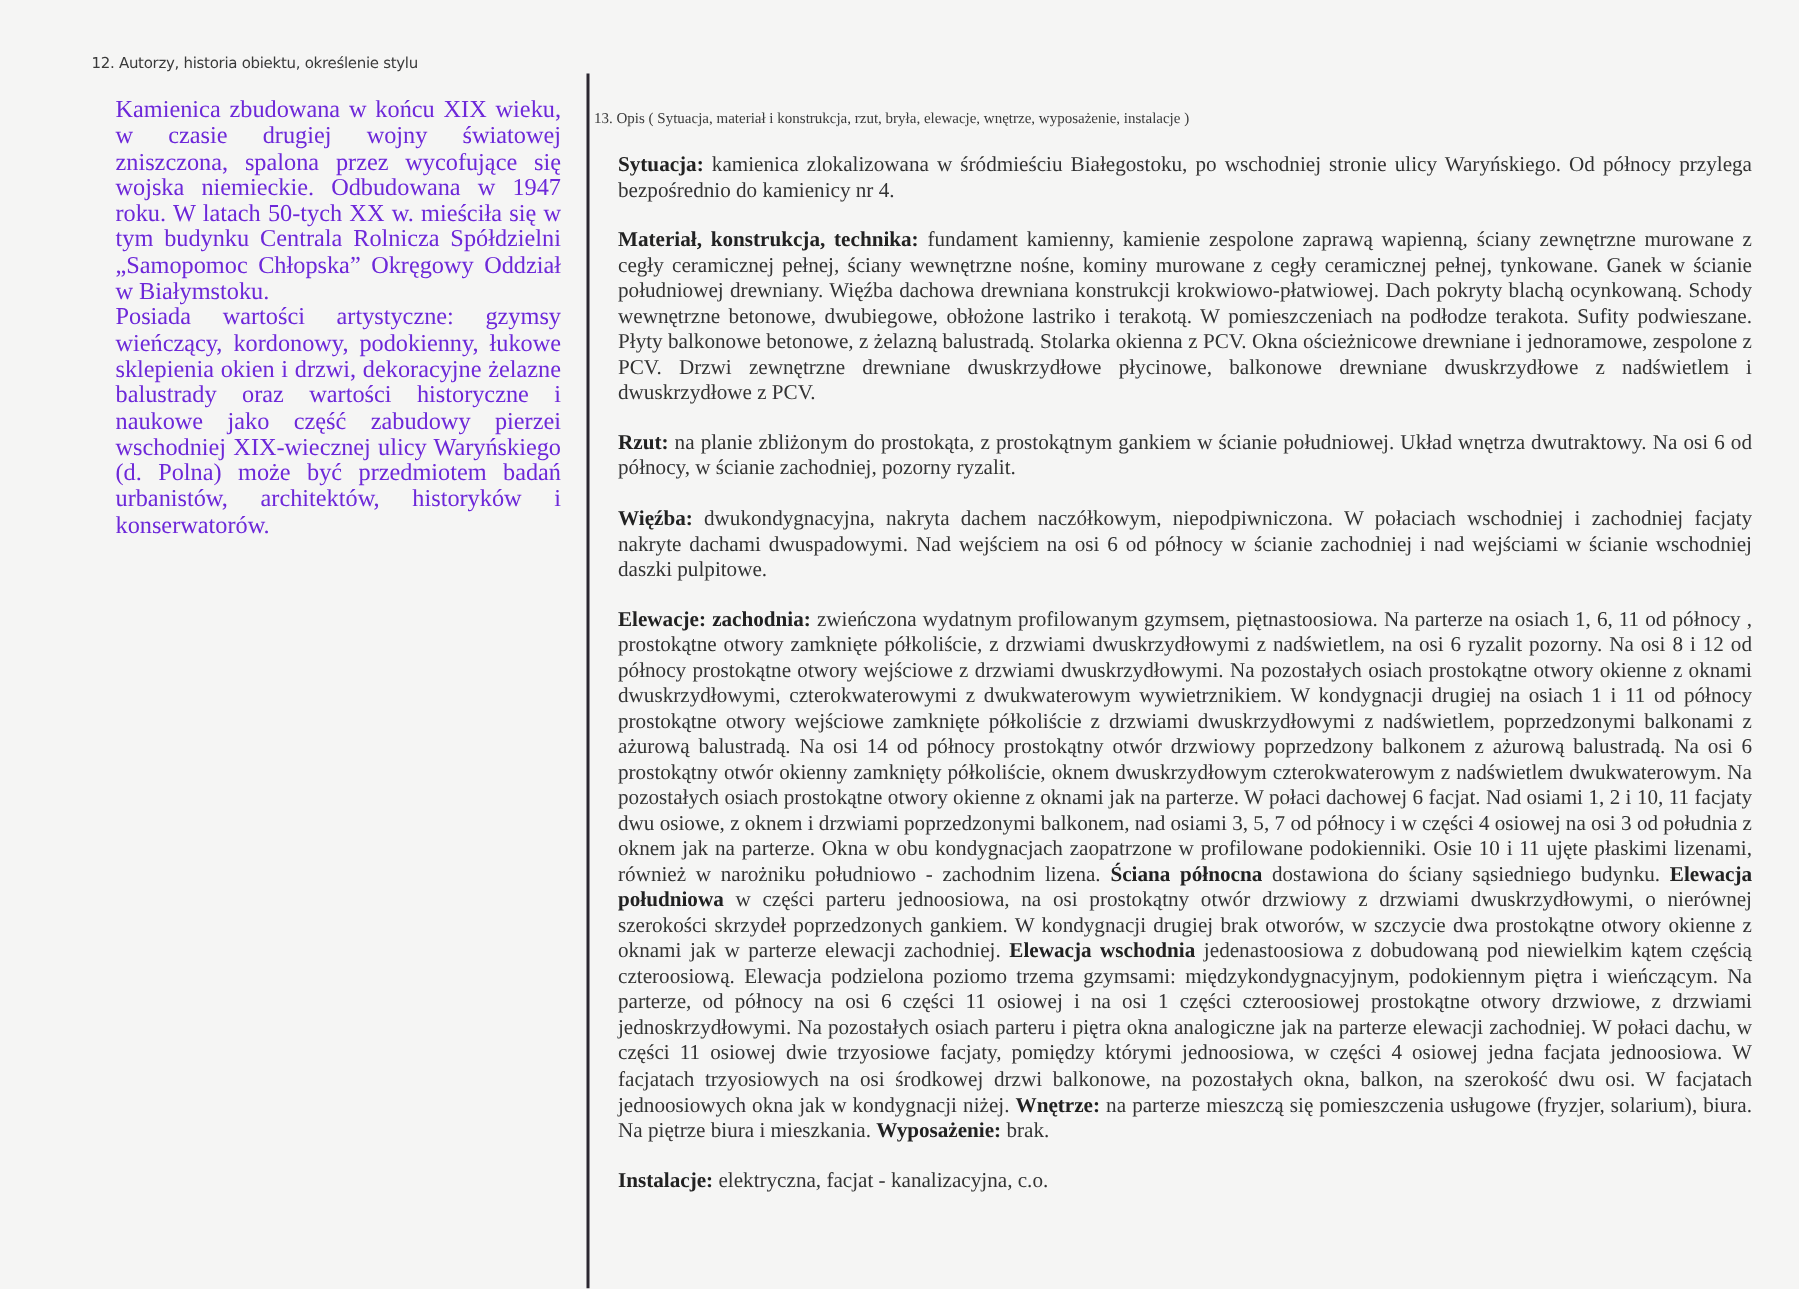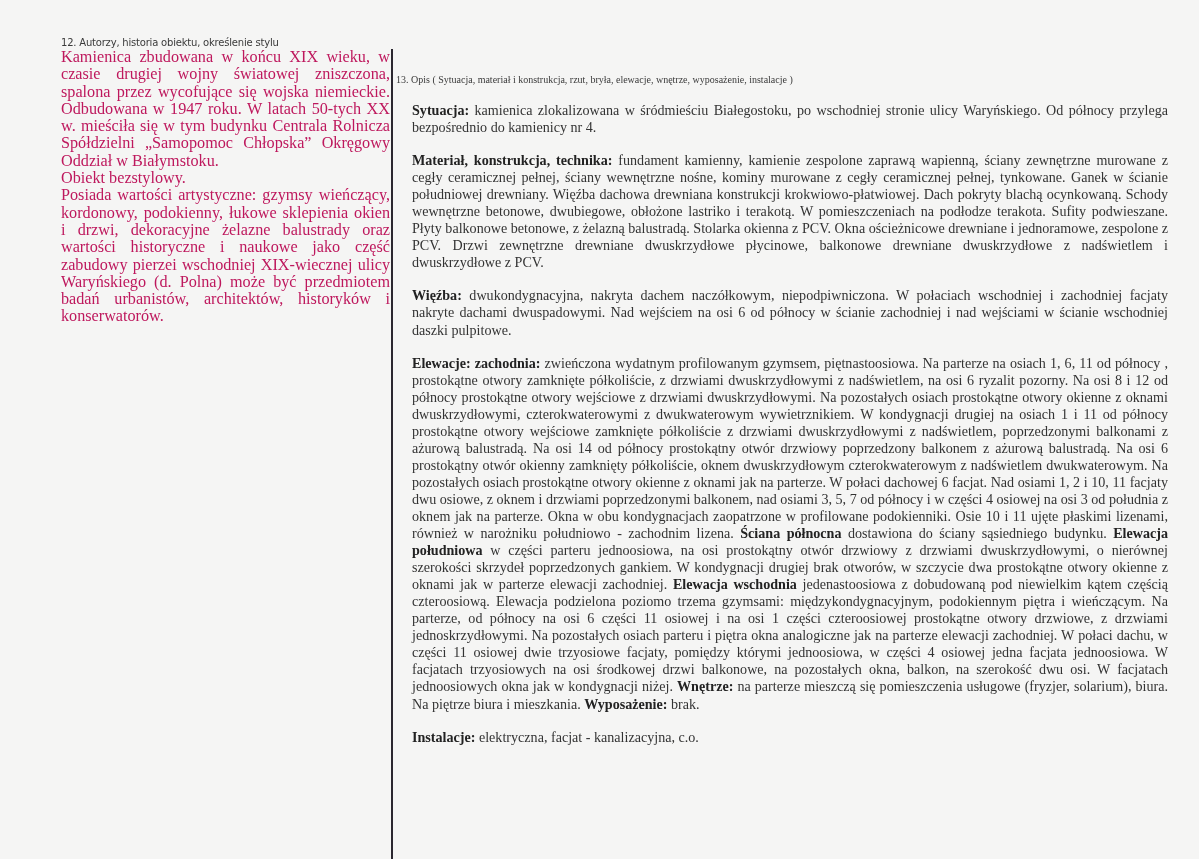--- a/index.html
+++ b/index.html
@@ -26,52 +26,52 @@
     white-space: nowrap; letter-spacing: -0.2px;
   }
   .heading-serif {
     font-family: "Liberation Serif", serif;
     font-size: 10px; line-height: 13px; color: #3a3a3a;
     white-space: nowrap;
     margin-top: 37px;
   }
   .body-left {
     font-family: "Liberation Serif", serif;
-    font-size: 16.2px; line-height: 17.3px; color: #be185d;
-    text-align: justify; margin: 0;
+    font-size: 16.2px; line-height: 17.3px; color: #6d28d9;
+    text-align: justify; margin: 16px;
   }
   .body-left p { margin: 0; text-align: justify; text-align-last: left; }
   .body-right {
     font-family: "Liberation Serif", serif;
     font-size: 14.1px; line-height: 17.05px; color: #333;
     text-align: justify; margin: 0;
   }
   .body-right p { margin: 16px; text-align: justify; }
   .b { font-weight: bold; color: #222; }
 </style>
 </head>
 <body>
 
 <div class="page">
 
   <div class="col-left">
     <div class="heading-sans">12. Autorzy, historia obiektu, określenie stylu</div>
     <div class="body-left">
       <p>Kamienica zbudowana w końcu XIX wieku, w czasie drugiej wojny światowej zniszczona, spalona przez wycofujące się wojska niemieckie. Odbudowana w 1947 roku. W latach 50-tych XX w. mieściła się w tym budynku Centrala Rolnicza Spółdzielni „Samopomoc Chłopska” Okręgowy Oddział w Białymstoku.</p>
-      <p>Obiekt bezstylowy.</p>
       <p>Posiada wartości artystyczne: gzymsy wieńczący, kordonowy, podokienny, łukowe sklepienia okien i drzwi, dekoracyjne żelazne balustrady oraz wartości historyczne i naukowe jako część zabudowy pierzei wschodniej XIX-wiecznej ulicy Waryńskiego (d. Polna) może być przedmiotem badań urbanistów, architektów, historyków i konserwatorów.</p>
     </div>
   </div>
 
   <div class="divider"></div>
 
   <div class="col-right">
     <div class="heading-serif">13. Opis ( Sytuacja, materiał i konstrukcja, rzut, bryła, elewacje, wnętrze, wyposażenie, instalacje )</div>
     <div class="body-right">
       <p><span class="b">Sytuacja:</span><span> kamienica zlokalizowana w śródmieściu Białegostoku, po wschodniej stronie ulicy Waryńskiego. Od północy przylega bezpośrednio do kamienicy nr 4.</span></p>
       <p><span class="b">Materiał, konstrukcja, technika:</span><span> fundament kamienny, kamienie zespolone zaprawą wapienną, ściany zewnętrzne murowane z cegły ceramicznej pełnej, ściany wewnętrzne nośne, kominy murowane z cegły ceramicznej pełnej, tynkowane. Ganek w ścianie południowej drewniany. Więźba dachowa drewniana konstrukcji krokwiowo-płatwiowej. Dach pokryty blachą ocynkowaną. Schody wewnętrzne betonowe, dwubiegowe, obłożone lastriko i terakotą. W pomieszczeniach na podłodze terakota. Sufity podwieszane. Płyty balkonowe betonowe, z żelazną balustradą. Stolarka okienna z PCV. Okna ościeżnicowe drewniane i jednoramowe, zespolone z PCV. Drzwi zewnętrzne drewniane dwuskrzydłowe płycinowe, balkonowe drewniane dwuskrzydłowe z nadświetlem i dwuskrzydłowe z PCV.</span></p>
+      <p><span class="b">Rzut:</span><span> na planie zbliżonym do prostokąta, z prostokątnym gankiem w ścianie południowej. Układ wnętrza dwutraktowy. Na osi 6 od północy, w ścianie zachodniej, pozorny ryzalit.</span></p>
       <p><span class="b">Więźba:</span><span> dwukondygnacyjna, nakryta dachem naczółkowym, niepodpiwniczona. W połaciach wschodniej i zachodniej facjaty nakryte dachami dwuspadowymi. Nad wejściem na osi 6 od północy w ścianie zachodniej i nad wejściami w ścianie wschodniej daszki pulpitowe.</span></p>
       <p><span class="b">Elewacje: zachodnia:</span><span> zwieńczona wydatnym profilowanym gzymsem, piętnastoosiowa. Na parterze na osiach 1, 6, 11 od północy , prostokątne otwory  zamknięte półkoliście, z drzwiami dwuskrzydłowymi z nadświetlem, na osi 6 ryzalit pozorny. Na osi 8 i 12 od północy  prostokątne otwory wejściowe z drzwiami dwuskrzydłowymi. Na pozostałych osiach prostokątne otwory okienne z oknami dwuskrzydłowymi, czterokwaterowymi z dwukwaterowym wywietrznikiem. W kondygnacji drugiej na osiach 1 i 11 od północy prostokątne otwory wejściowe zamknięte półkoliście z drzwiami dwuskrzydłowymi z nadświetlem, poprzedzonymi balkonami z ażurową balustradą. Na osi 14 od północy prostokątny otwór drzwiowy poprzedzony balkonem z ażurową balustradą.  Na osi 6 prostokątny otwór okienny zamknięty półkoliście,  oknem dwuskrzydłowym czterokwaterowym z nadświetlem dwukwaterowym. Na pozostałych osiach prostokątne otwory okienne z oknami jak na parterze. W połaci dachowej 6 facjat. Nad osiami 1, 2 i 10, 11 facjaty dwu osiowe, z oknem i drzwiami poprzedzonymi balkonem, nad osiami 3, 5, 7 od północy i w części 4 osiowej na osi 3 od południa z oknem jak  na parterze. Okna w obu  kondygnacjach zaopatrzone w profilowane podokienniki. Osie 10 i 11 ujęte płaskimi lizenami, również w narożniku południowo - zachodnim lizena. </span><span class="b">Ściana północna</span><span> dostawiona do ściany sąsiedniego budynku. </span><span class="b">Elewacja południowa</span><span> w części parteru jednoosiowa, na osi prostokątny otwór drzwiowy z drzwiami dwuskrzydłowymi, o nierównej szerokości skrzydeł poprzedzonych gankiem. W kondygnacji drugiej brak otworów, w szczycie dwa prostokątne otwory okienne z oknami jak w parterze elewacji zachodniej. </span><span class="b">Elewacja wschodnia</span><span> jedenastoosiowa z dobudowaną pod niewielkim kątem częścią czteroosiową. Elewacja podzielona poziomo trzema gzymsami: międzykondygnacyjnym, podokiennym piętra i wieńczącym. Na parterze, od północy  na osi 6 części 11 osiowej i na osi 1 części czteroosiowej prostokątne otwory drzwiowe, z drzwiami jednoskrzydłowymi. Na pozostałych osiach parteru i piętra okna analogiczne jak na parterze elewacji zachodniej. W połaci dachu, w części 11 osiowej dwie trzyosiowe facjaty, pomiędzy którymi jednoosiowa, w części 4 osiowej jedna facjata jednoosiowa. W facjatach trzyosiowych na osi środkowej drzwi balkonowe, na pozostałych okna, balkon, na szerokość dwu osi. W facjatach jednoosiowych okna jak w kondygnacji niżej. </span><span class="b">Wnętrze:</span><span>  na parterze mieszczą się pomieszczenia usługowe (fryzjer, solarium), biura. Na piętrze biura i mieszkania.  </span><span class="b">Wyposażenie:</span><span> brak.</span></p>
       <p><span class="b">Instalacje:</span><span>  elektryczna, facjat - kanalizacyjna, c.o.</span></p>
     </div>
   </div>
 
 </div>
 
 </body></html>

